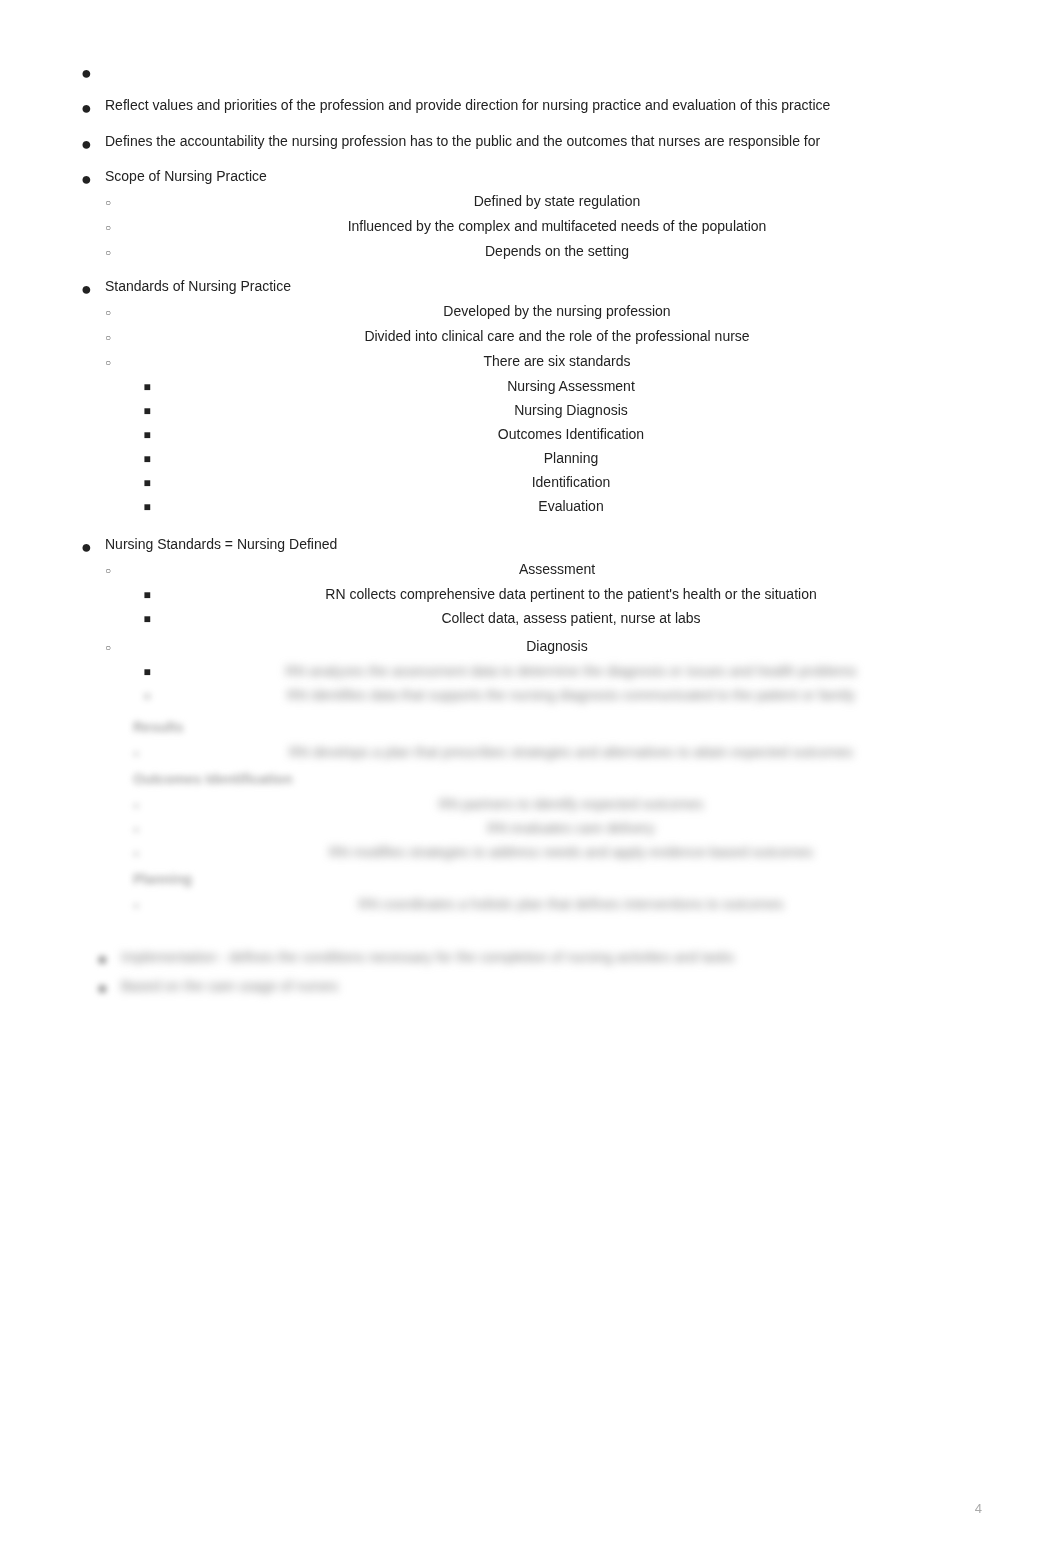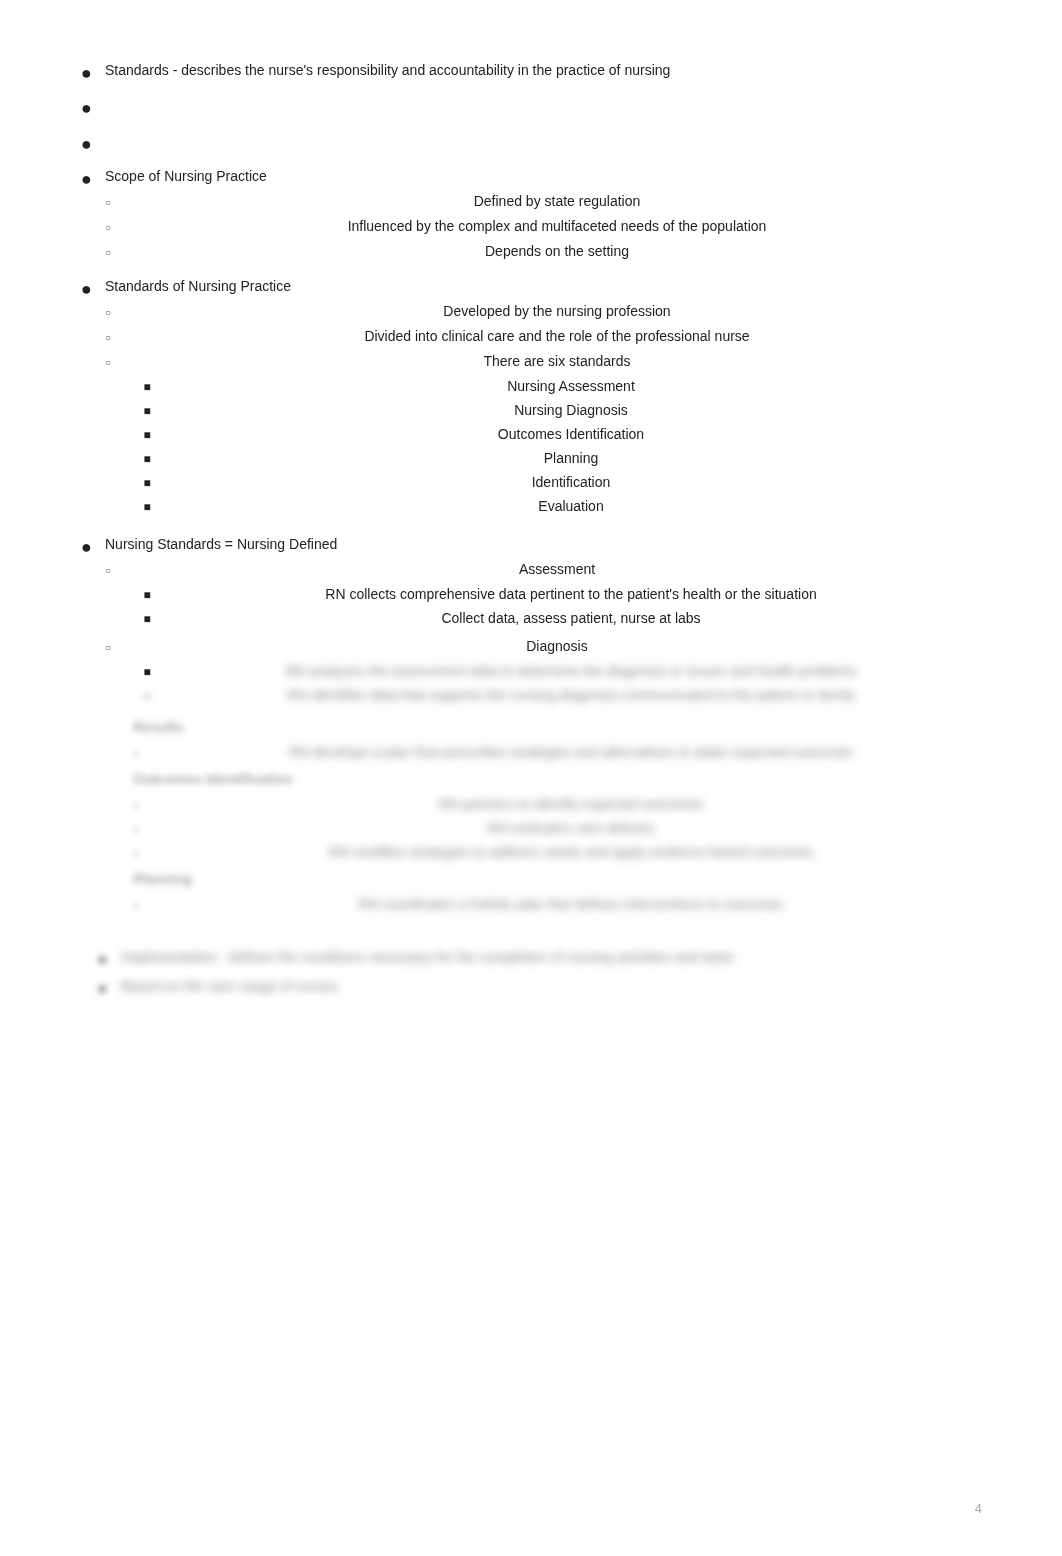--- a/index.html
+++ b/index.html
@@ -120,29 +120,30 @@
     }
   </style>
 </head>
 <body>
 
 <div class="content">
   <ul class="level1">
 
     <li>
       <span class="bullet">●</span>
-      <span class="text-block">Standards - describes the nurse's responsibility and accountability in the practice of nursing</span>
-    </li>
-
-    <li>
-      <span class="bullet">●</span>
-    </li>
-
-    <li>
-      <span class="bullet">●</span>
+    </li>
+
+    <li>
+      <span class="bullet">●</span>
+      <span class="text-block">Reflect values and priorities of the profession and provide direction for nursing practice and evaluation of this practice</span>
+    </li>
+
+    <li>
+      <span class="bullet">●</span>
+      <span class="text-block">Defines the accountability the nursing profession has to the public and the outcomes that nurses are responsible for</span>
     </li>
 
     <li>
       <span class="bullet">●</span>
       <div class="text-block">
         <span>Scope of Nursing Practice</span>
         <ul class="level2">
           <li>
             <span class="bullet2">○</span>
             <span class="text-block2">Defined by state regulation</span>

